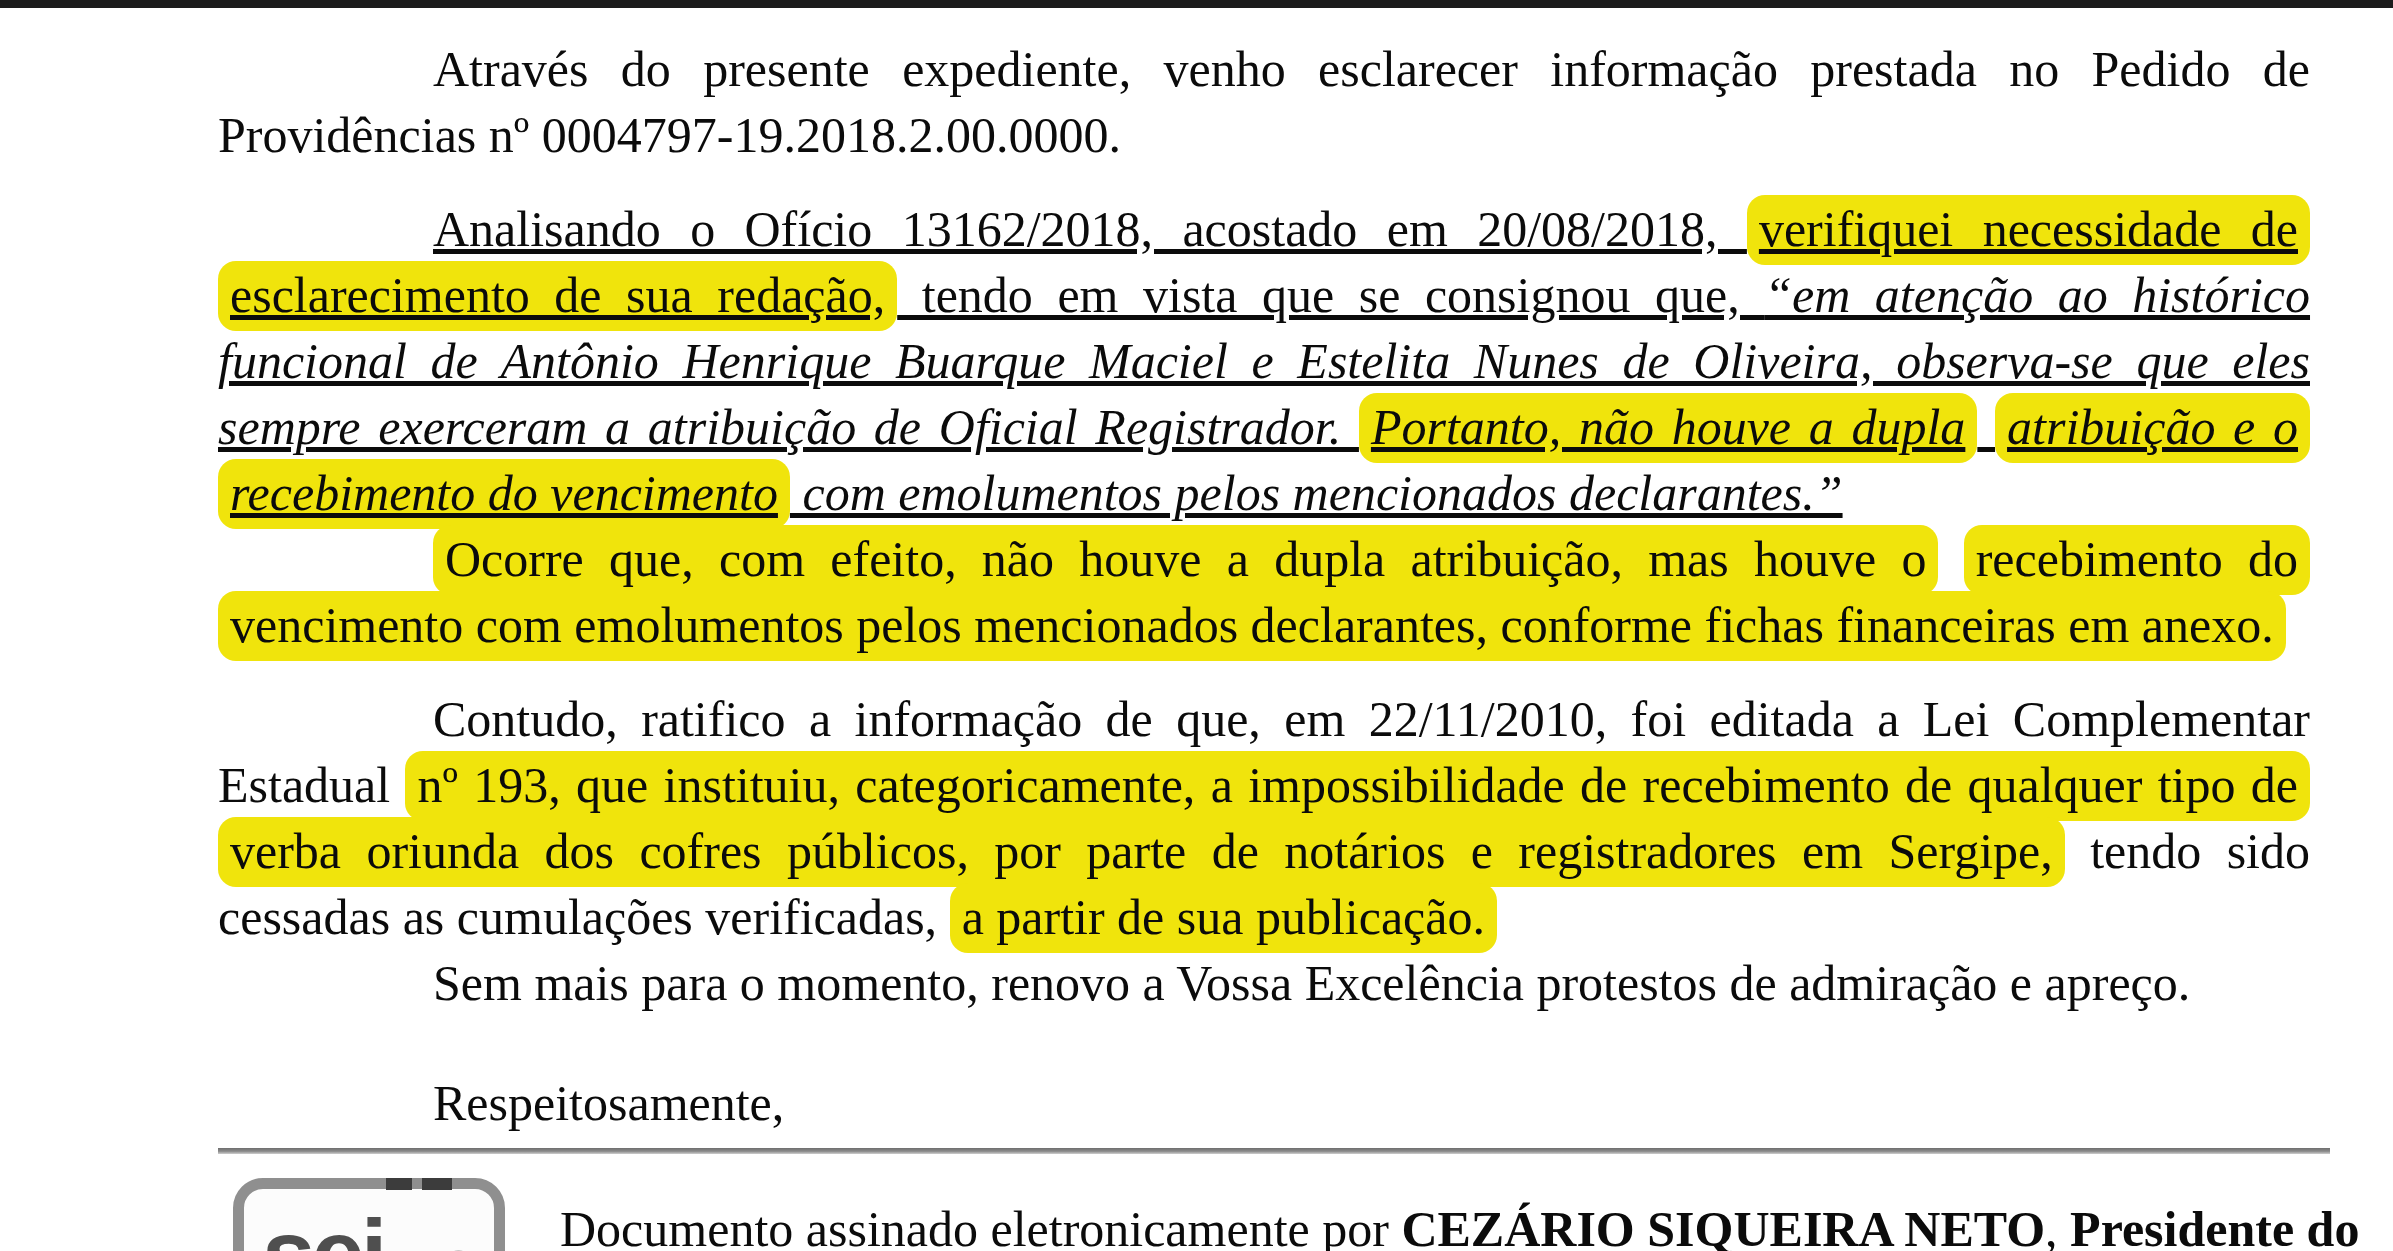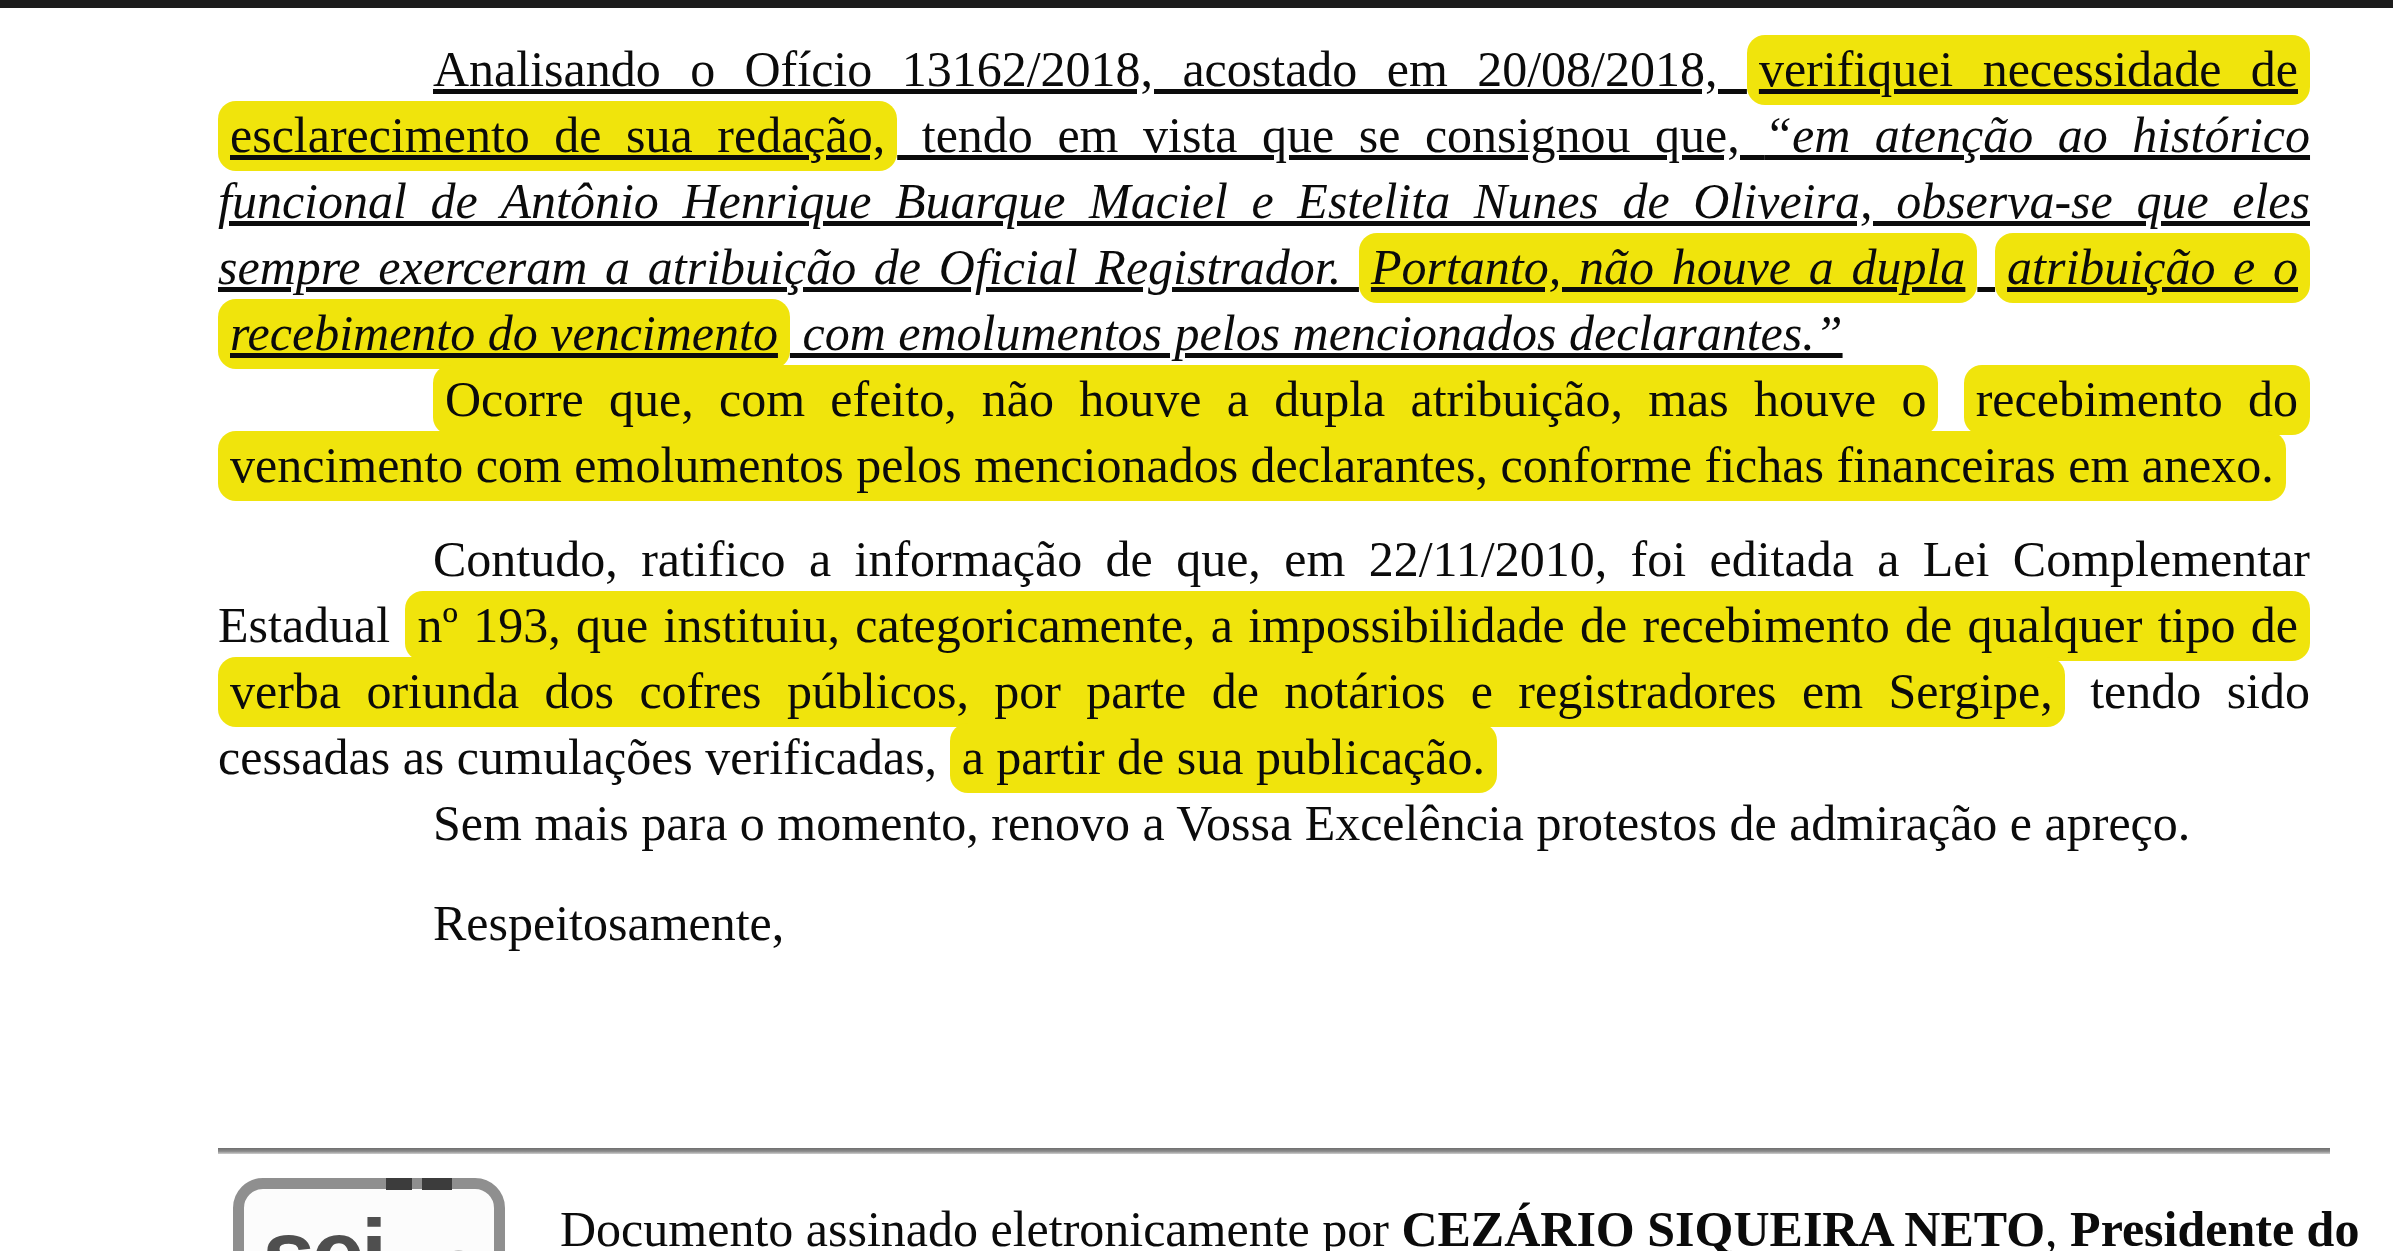--- a/index.html
+++ b/index.html
@@ -33,21 +33,21 @@
 
   .para {
     margin: 0;
     text-indent: 215px;
   }
   .para.p1 { margin-top: 28px; }
   .para.p2 { margin-top: 28px; text-decoration: underline; }
   .para.p3 {  }
   .para.p4 { margin-top: 28px; }
   .para.p5 { margin-top: 0px;  }
-  .para.p6 { margin-top: 34px; }
+  .para.p6 { margin-top: 54px; }
 
   .run.it { font-style: italic; }
   .run.bd { font-weight: bold; }
   .run.hl {
     background: #f0e40c;
     padding: 6px 12px 8px 12px;
     border-radius: 18px;
     -webkit-box-decoration-break: clone;
     box-decoration-break: clone;
   }
@@ -109,20 +109,21 @@
     line-height: 66px;
     white-space: nowrap;
   }
 </style>
 </head>
 <body>
 
 <div class="top-bar"></div>
 
 <div class="doc-body">
+    <p class="para p1"><span class="run">Através do presente expediente, venho esclarecer informação prestada no Pedido de Providências nº 0004797-19.2018.2.00.0000.</span></p>
     <p class="para p2"><span class="run">Analisando o Ofício 13162/2018, acostado em 20/08/2018, </span><span class="run hl">verifiquei necessidade de esclarecimento de sua redação,</span><span class="run"> tendo em vista que se consignou que, </span><span class="run it">“em atenção ao histórico funcional de Antônio Henrique Buarque Maciel e Estelita Nunes de Oliveira, observa-se que eles sempre exerceram a atribuição de Oficial Registrador. </span><span class="run hl it">Portanto, não houve a dupla</span><span class="run it"> </span><span class="run hl it">atribuição e o recebimento do vencimento</span><span class="run it"> com emolumentos pelos mencionados declarantes.”</span></p>
     <p class="para p3"><span class="run hl">Ocorre que, com efeito, não houve a dupla atribuição, mas houve o</span><span class="run"> </span><span class="run hl">recebimento do vencimento com emolumentos pelos mencionados declarantes, conforme fichas financeiras em anexo.</span></p>
     <p class="para p4"><span class="run">Contudo, ratifico a informação de que, em 22/11/2010, foi editada a Lei Complementar Estadual </span><span class="run hl">nº 193, que instituiu, categoricamente, a impossibilidade de recebimento de qualquer tipo de verba oriunda dos cofres públicos, por parte de notários e registradores em Sergipe,</span><span class="run"> tendo sido cessadas as cumulações verificadas, </span><span class="run hl">a partir de sua publicação.</span></p>
     <p class="para p5"><span class="run">Sem mais para o momento, renovo a Vossa Excelência protestos de admiração e apreço.</span></p>
     <p class="para p6"><span class="run">Respeitosamente,</span></p>
   </div>
 
 <div class="divider"></div>
 
 <div class="sei-logo">

